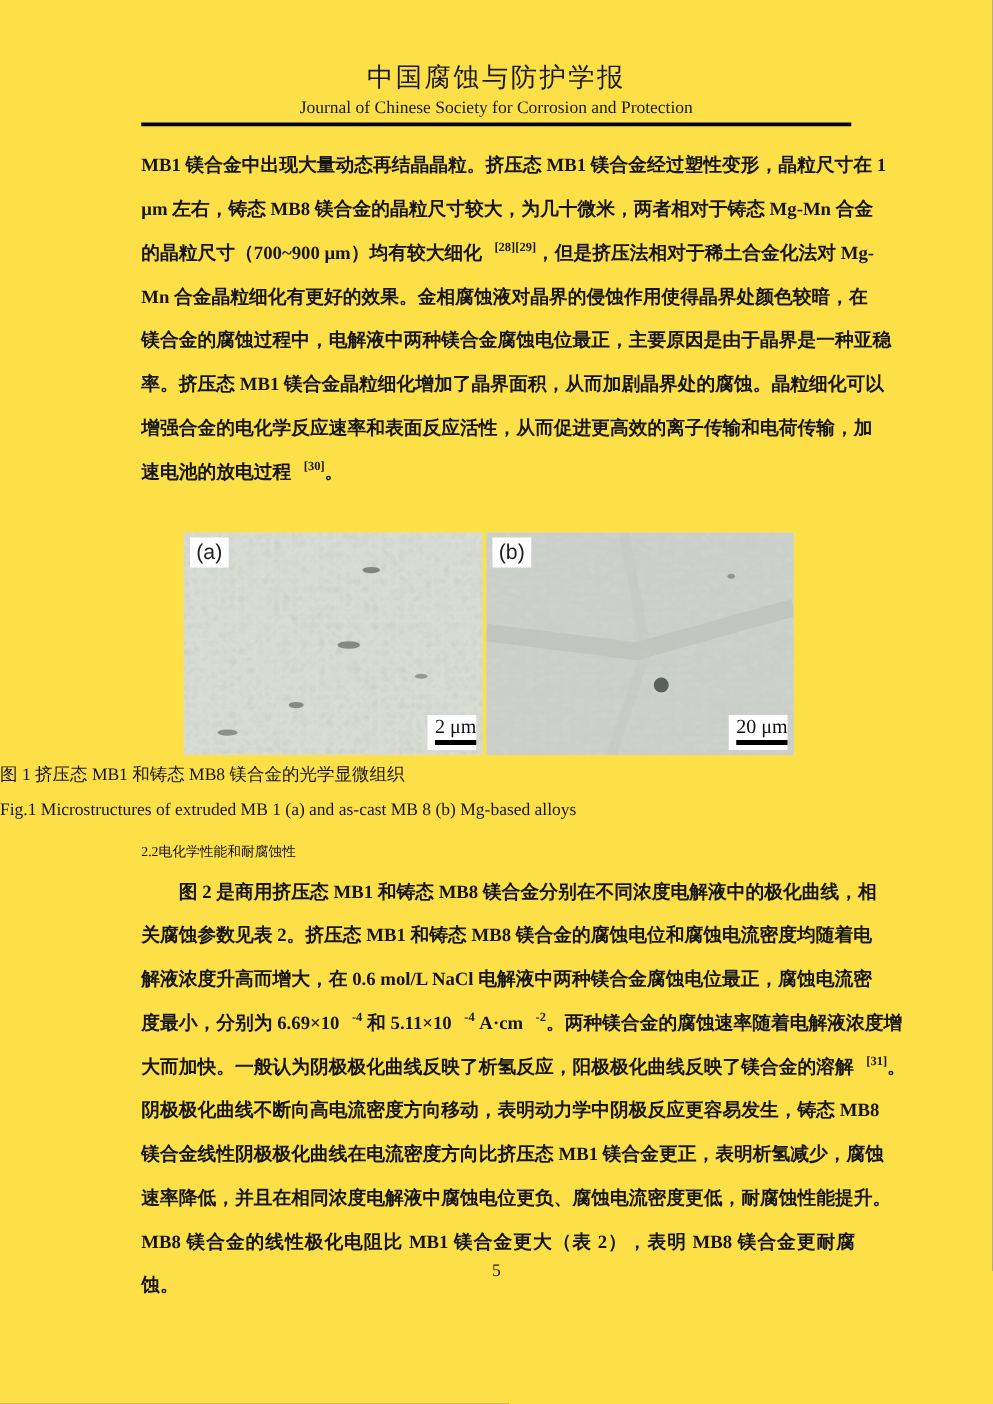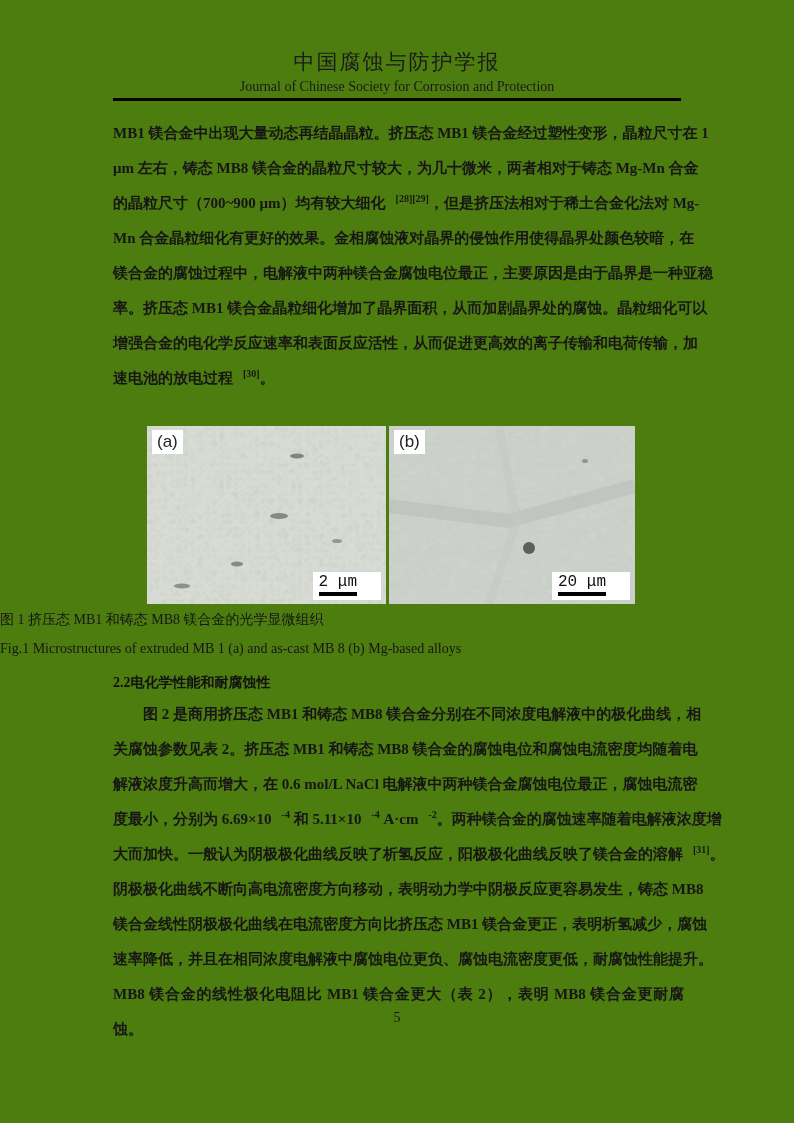--- a/index.html
+++ b/index.html
@@ -1,19 +1,19 @@
 <!DOCTYPE html>
 <html><head>
 <meta charset="utf-8">
 <style>
   html,body{margin:0;padding:0;background:#888;}
   .page{
     position:relative;
     width:794px;height:1123px;
-    background:#4d7c0f;
+    background:#fde047;
     margin:0 auto;
     overflow:hidden;
     font-family:"Liberation Serif","DejaVu Serif",serif;
     color:#111;
   }
   
   .journal-title{
     position:absolute;top:48px;left:0;width:100%;
     text-align:center;font-size:21px;letter-spacing:2px;color:#1a1a1a;
   }
@@ -56,36 +56,36 @@
   .panel svg{display:block;}
   .panel-label{
     position:absolute;top:4px;left:5px;
     background:#fff;color:#222;
     font-size:17px;line-height:24px;padding:0 5px;
     font-family:"Liberation Sans","DejaVu Sans",sans-serif;
   }
   .scalebar{
     position:absolute;right:5px;bottom:4px;
     background:#fff;text-align:center;
-    padding:1px 24px 4px 6px;
+    padding:1px 0 4px 6px;
     font-size:16px;color:#111;
-    font-family:Liberation Mono, monospace;
+    font-family:Liberation Serif, serif;
   }
   .scalebar .bar{height:4px;background:#000;margin-top:1px;}
   .fig-caption-zh{
     position:absolute;top:611px;left:0;width:100%;
     text-align:left;font-size:14px;color:#161616;
   }
   .fig-caption-en{
     position:absolute;top:641px;left:0;width:100%;
     text-align:left;font-size:14px;color:#161616;
   }
   .section-heading{
     position:absolute;top:674px;left:113px;width:571px;
-    font-size:14px;font-weight:bold;color:#111;
+    font-size:11px;font-weight:normal;color:#111;
   }
   
   .page-number{
     position:absolute;top:1010px;left:0;width:100%;
     text-align:center;font-size:14px;color:#161616;
   }
 </style>
 </head>
 <body>
 

